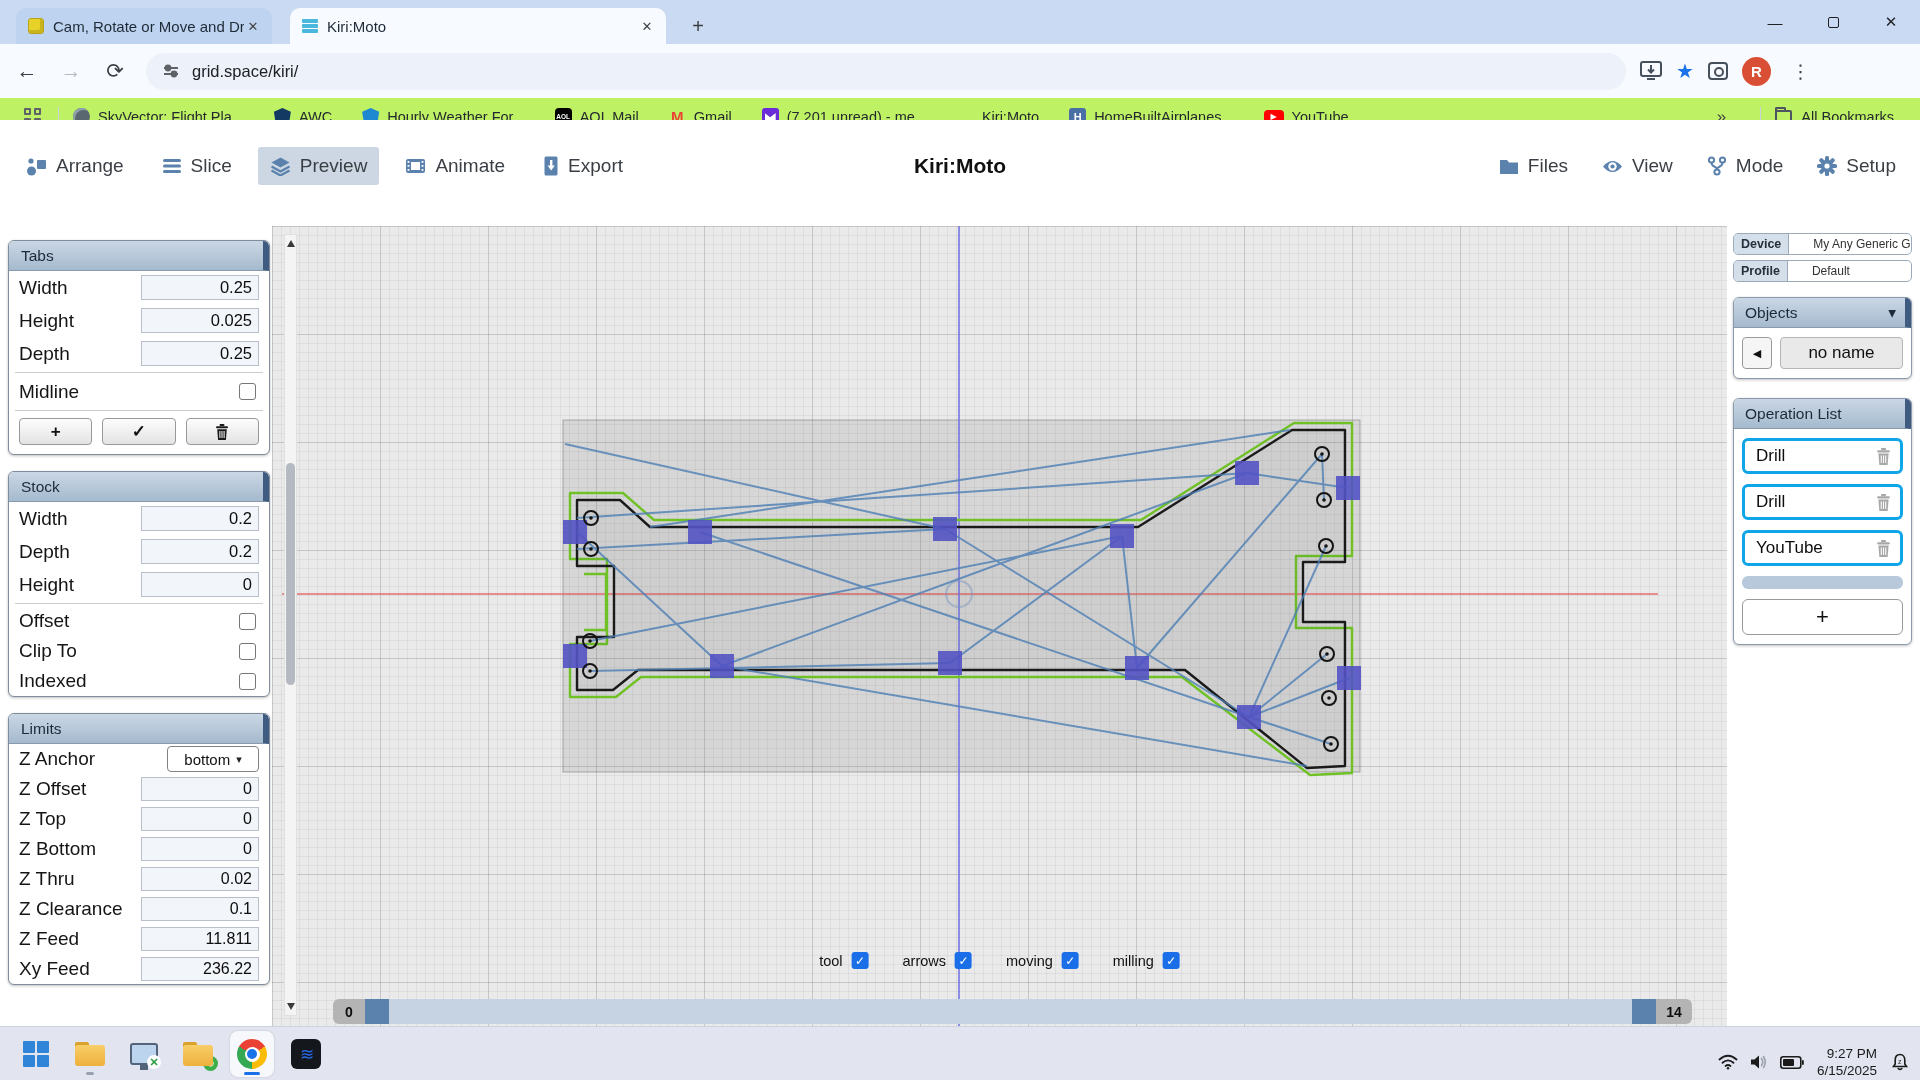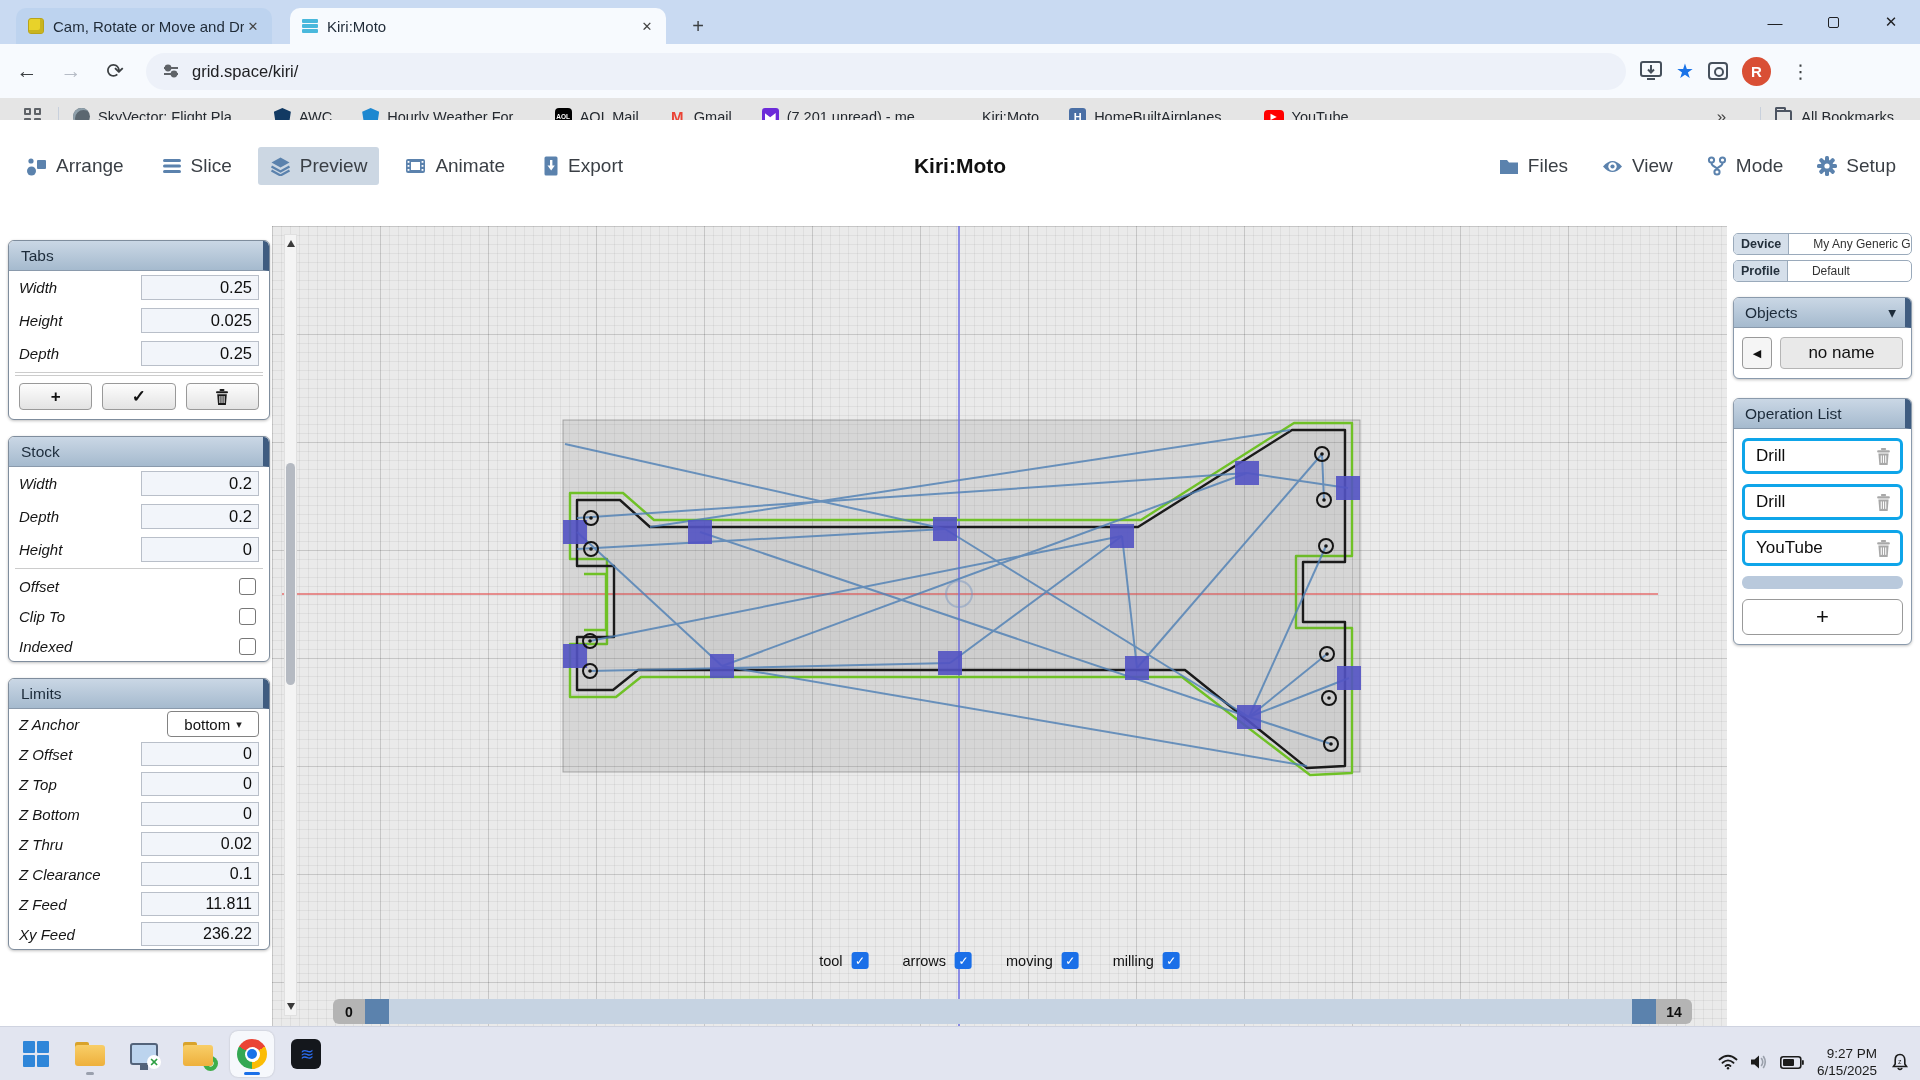--- a/index.html
+++ b/index.html
@@ -38,21 +38,21 @@
   .omni-url { font-size:16.5px; color:#202124; margin-left:12px; }
   .abar-icons { display:flex; align-items:center; margin-left:14px; gap:14px; }
   .star { color:#1a73e8; font-size:20px; }
   .sidepanel-ic { width:20px; height:18px; border:2px solid #46505c; border-radius:4px; position:relative; }
   .sidepanel-ic::after { content:""; position:absolute; left:4px; top:3px; width:6px; height:6px;
     border:2px solid #46505c; border-radius:50%; }
   .avatar { width:29px; height:29px; border-radius:50%; background:#d94f35; color:#fff;
     display:flex; align-items:center; justify-content:center; font-size:15px; font-weight:bold; }
   .kebab { font-size:19px; color:#3c4043; padding:0 6px; }
 
-  .bookmarksbar { position:absolute; left:0; top:98px; width:1920px; height:38px; background:#e5e5e5;
+  .bookmarksbar { position:absolute; left:0; top:98px; width:1920px; height:38px; background:#bef264;
     border-bottom:1px solid #d7dce6; display:flex; align-items:center; }
   .apps-ic { margin-left:24px; width:18px; height:18px; display:grid; grid-template-columns:7px 7px;
     grid-template-rows:7px 7px; gap:3px; }
   .apps-ic i { border:2px solid #5f6368; border-radius:1px; }
   .bm-divider { width:1px; height:20px; background:#c8d0dc; margin:0 14px 0 16px; }
   .bookmark { display:flex; align-items:center; gap:8px; margin-right:30px; }
   .bookmark span.lbl { font-size:14.5px; color:#24292f; white-space:nowrap; }
   .bicon { width:17px; height:17px; border-radius:3px; flex:0 0 auto; display:flex;
     align-items:center; justify-content:center; }
   .b-globe { border-radius:50%; background:#5b6770; box-shadow:inset 2px 2px 0 #8fa0ab; }
@@ -98,21 +98,21 @@
   .canvas svg.scene { position:absolute; left:0; top:0; }
 
   
   .panelcol { position:absolute; left:8px; top:14px; width:262px; }
   .group { background:#fff; border:1px solid #7f8d9d; border-radius:6px; margin-bottom:16px;
     box-shadow:0 1px 3px rgba(0,0,0,0.25); overflow:hidden; }
   .ghead { height:30px; line-height:29px; padding-left:12px; font-size:15.5px; color:#1c2b3a;
     background:linear-gradient(#cad7e5,#a5bace); border-bottom:1px solid #8a9aac;
     border-right:6px solid #3f5c80; border-radius:5px 5px 0 0; }
   .grow { height:33px; display:flex; align-items:center; padding:0 10px; }
-  .grow .lbl { flex:1; font-size:15px; color:#151515;font-style:italic; }
+  .grow .lbl { flex:1; font-size:19px; color:#151515; }
   .field { width:118px; height:25px; background:#f2f5fa; border:1px solid #b9bfc9;
     font-size:16.5px; color:#0d0d0d; text-align:right; padding:2px 6px 0 0; }
   .gdivider { height:1px; background:#ccc; margin:2px 6px; }
   .chk { width:17px; height:17px; border:1.6px solid #777; border-radius:3px; background:#fff; margin-right:3px; }
   .btnrow { display:flex; gap:10px; padding:5px 10px 9px; }
   .gbtn { flex:1; height:27px; background:linear-gradient(#fdfdfd,#e3e3e3); border:1px solid #999;
     border-radius:4px; display:flex; align-items:center; justify-content:center;
     font-size:17px; font-weight:bold; color:#111; }
   .selectbox { width:92px; height:26px; background:#fff; border:1px solid #828282; border-radius:4px;
     display:flex; align-items:center; justify-content:center; gap:6px; font-size:15px; color:#111; }
@@ -550,20 +550,24 @@
         </div>
         <div class="grow">
           <span class="lbl">Height</span>
           <div class="field">0.025</div>
         </div>
         <div class="grow">
           <span class="lbl">Depth</span>
           <div class="field">0.25</div>
         </div>
         <div class="gdivider"></div>
+        <div class="grow">
+          <span class="lbl">Midline</span>
+          <div class="chk"></div>
+        </div>
         <div class="gdivider"></div>
         <div class="btnrow">
           <div class="gbtn">+</div>
           <div class="gbtn">✓</div>
           <div class="gbtn">
             <svg class="icon-svg" width="14" height="16" viewBox="0 0 14 16" fill="#1a1a1a">
               <rect x="4.5" y="0" width="5" height="2" rx="1"></rect>
               <rect x="1" y="2.2" width="12" height="2" rx="1"></rect>
               <path d="M2.2,5.2 L11.8,5.2 L10.9,16 L3.1,16 Z"></path>
               <g fill="#fff">

